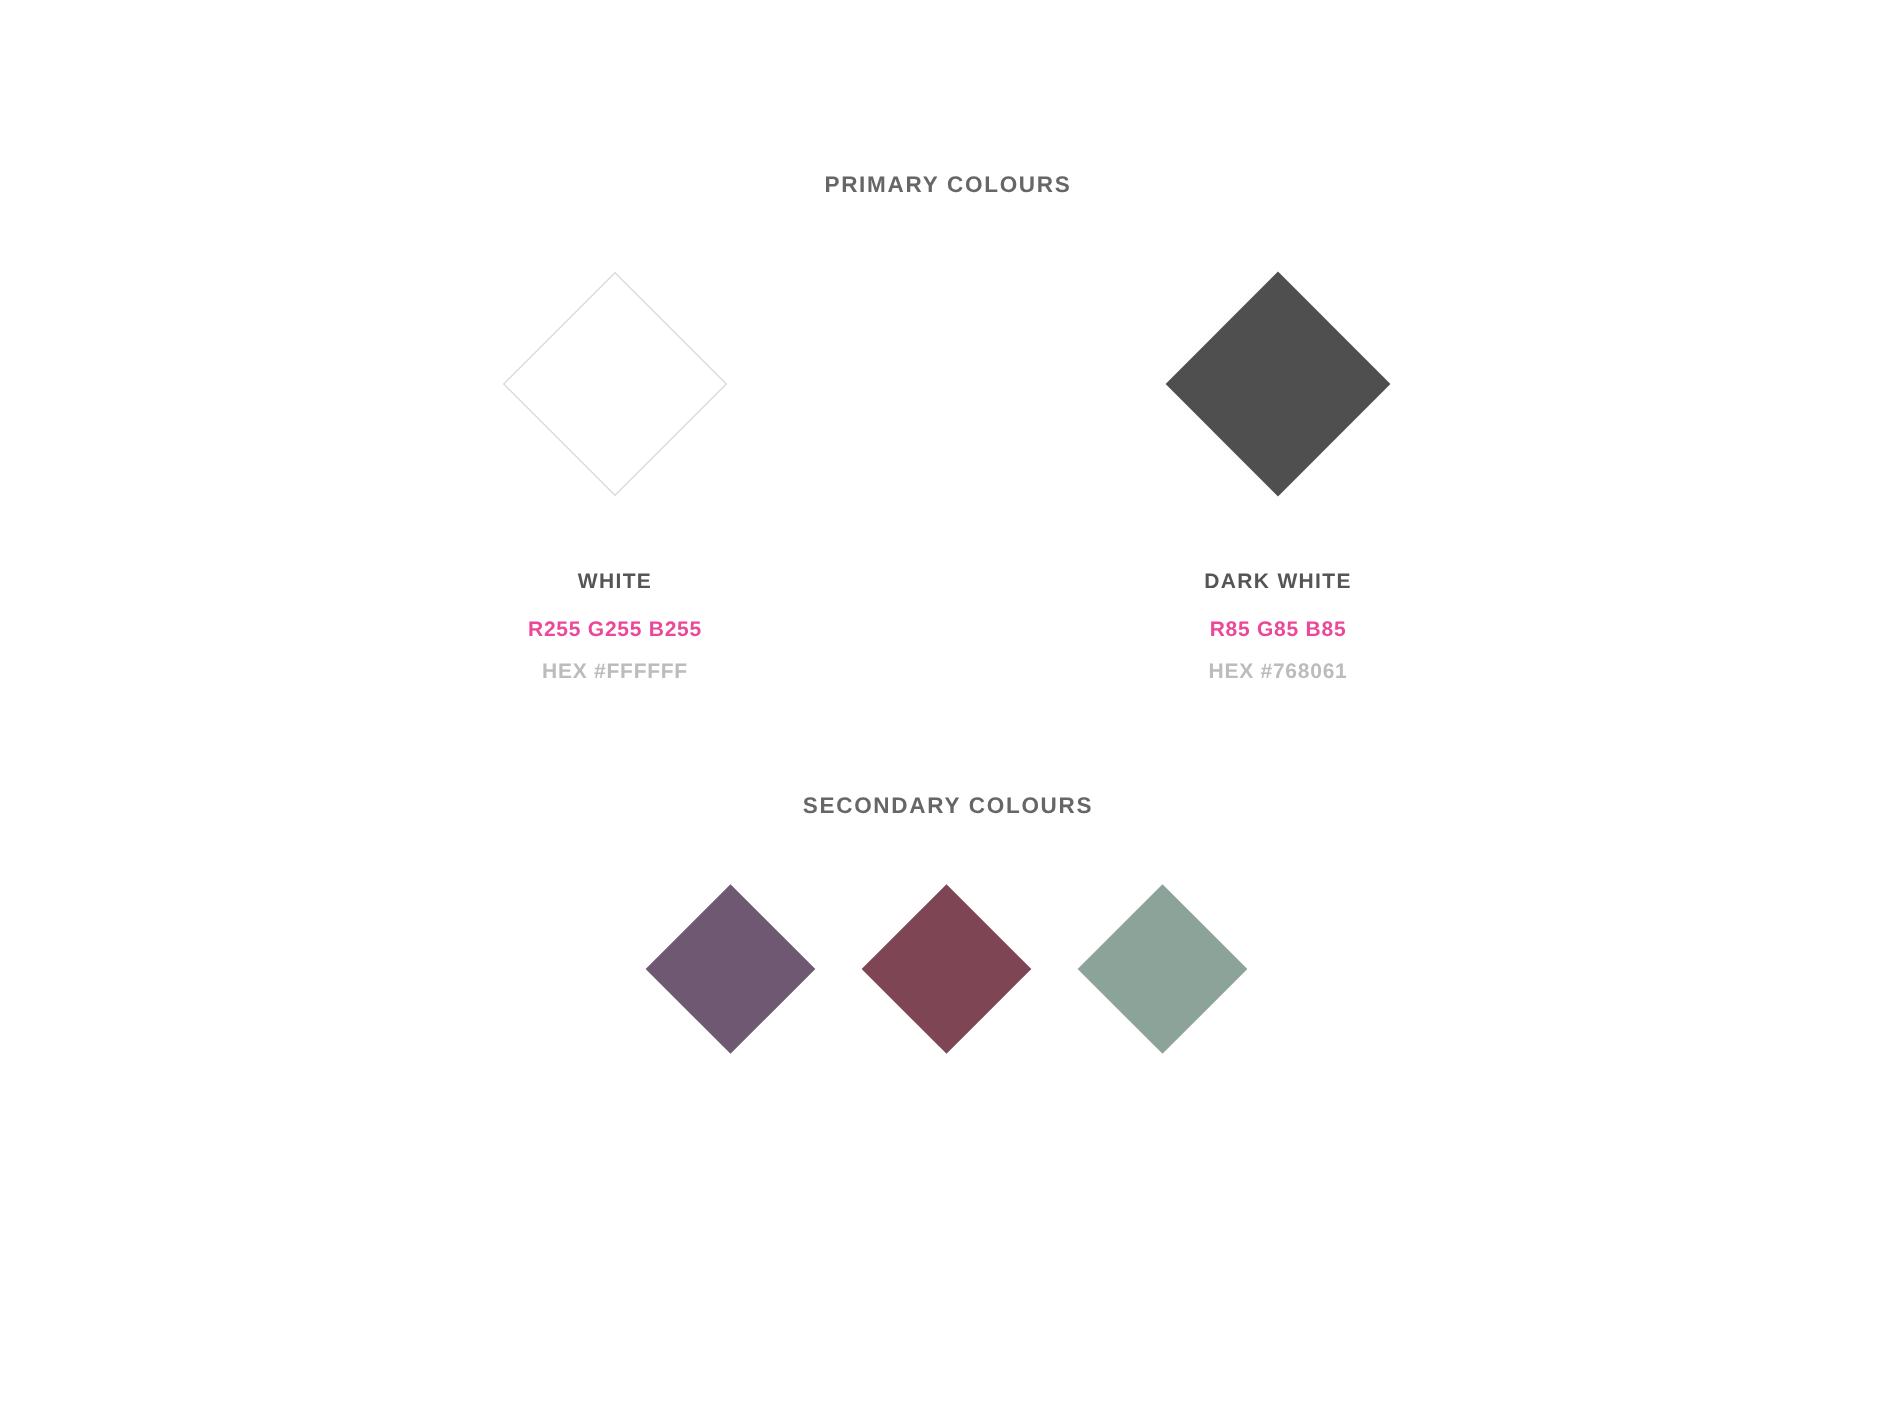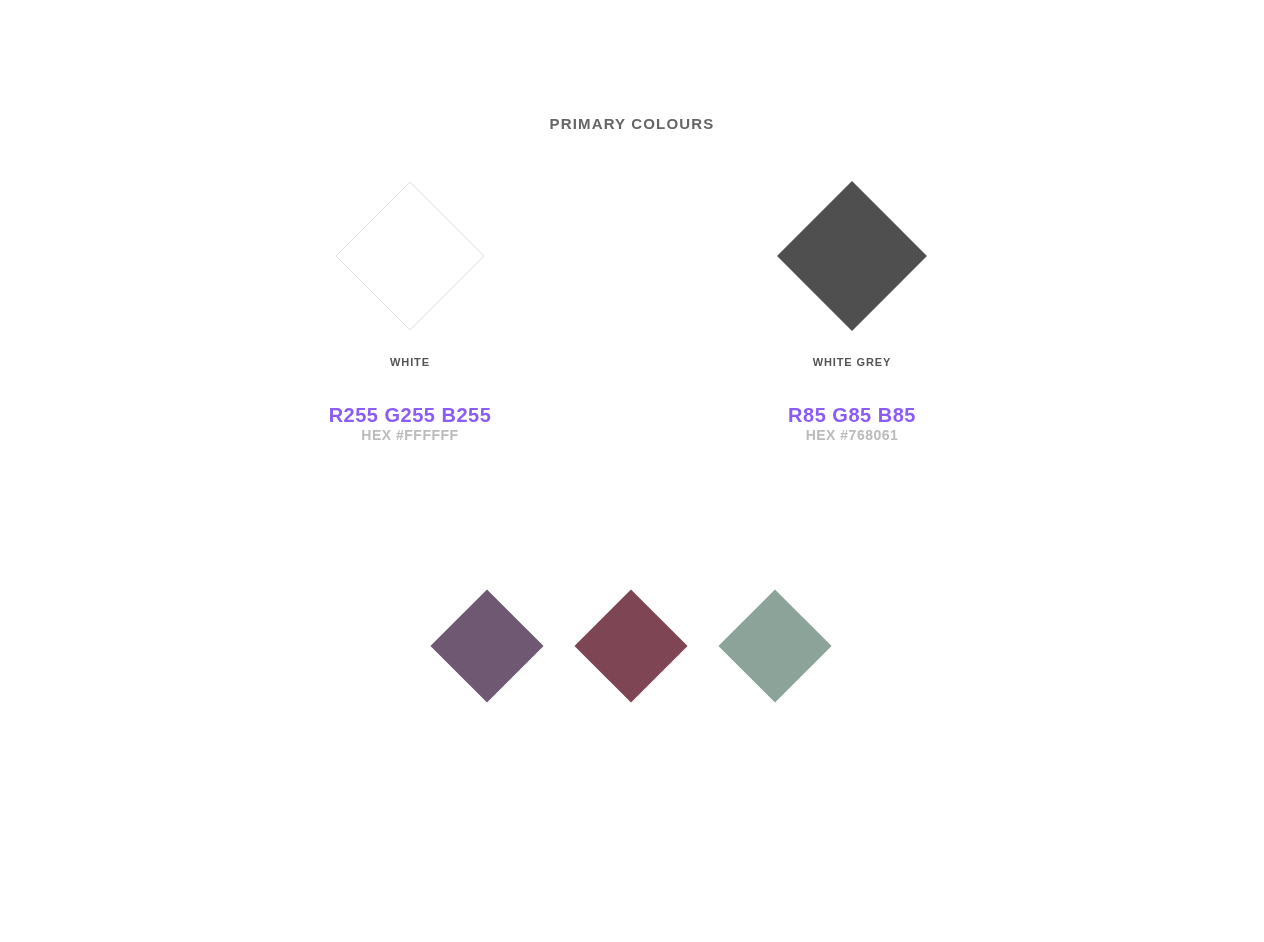--- a/index.html
+++ b/index.html
@@ -69,37 +69,37 @@
     height: 106px;
     margin: -53px 0 0 -53px;
     transform: rotate(45deg);
   }
   .diamond.outlined {
     background: #ffffff;
     box-shadow: inset 0 0 0 1px #dddddd;
   }
 
   .swatch-name {
-    margin-top: 25px;
-    font-size: 11px;
+    margin-top: 48px;
+    font-size: 14px;
     font-weight: bold;
     letter-spacing: 0.9px;
     color: #555555;
     white-space: nowrap;
   }
   .swatch-rgb {
-    margin-top: 36px;
-    font-size: 20px;
+    margin-top: 16px;
+    font-size: 14px;
     font-weight: bold;
     letter-spacing: 0.5px;
-    color: #8b5cf6;
+    color: #ec4899;
     white-space: nowrap;
   }
   .swatch-hex {
-    margin-top: 0;
+    margin-top: 12px;
     font-size: 14px;
     font-weight: bold;
     letter-spacing: 0.5px;
     color: #bcbcbc;
     white-space: nowrap;
   }
 
   
   .secondary-row {
     position: absolute;
@@ -145,27 +145,28 @@
       <div class="swatch-name">WHITE</div>
       <div class="swatch-rgb">R255 G255 B255</div>
       <div class="swatch-hex">HEX #FFFFFF</div>
     </div>
 
 
     <div class="swatch" id="swatch-darkgrey">
       <div class="diamond-wrap">
         <div class="diamond" id="diamond-darkgrey" style="background: rgb(79, 79, 79);"></div>
       </div>
-      <div class="swatch-name">WHITE GREY</div>
+      <div class="swatch-name">DARK WHITE</div>
       <div class="swatch-rgb">R85 G85 B85</div>
       <div class="swatch-hex">HEX #768061</div>
     </div>
 
   </div>
 
+  <div class="section-heading" id="secondary-heading">SECONDARY COLOURS</div>
 
   <div class="secondary-row">
 
     <div class="swatch-small" id="swatch-plum">
       <div class="diamond-small" id="diamond-plum" style="background: rgb(110, 88, 114);"></div>
     </div>
 
     <div class="swatch-small" id="swatch-wine">
       <div class="diamond-small" id="diamond-wine" style="background: rgb(126, 70, 85);"></div>
     </div>

